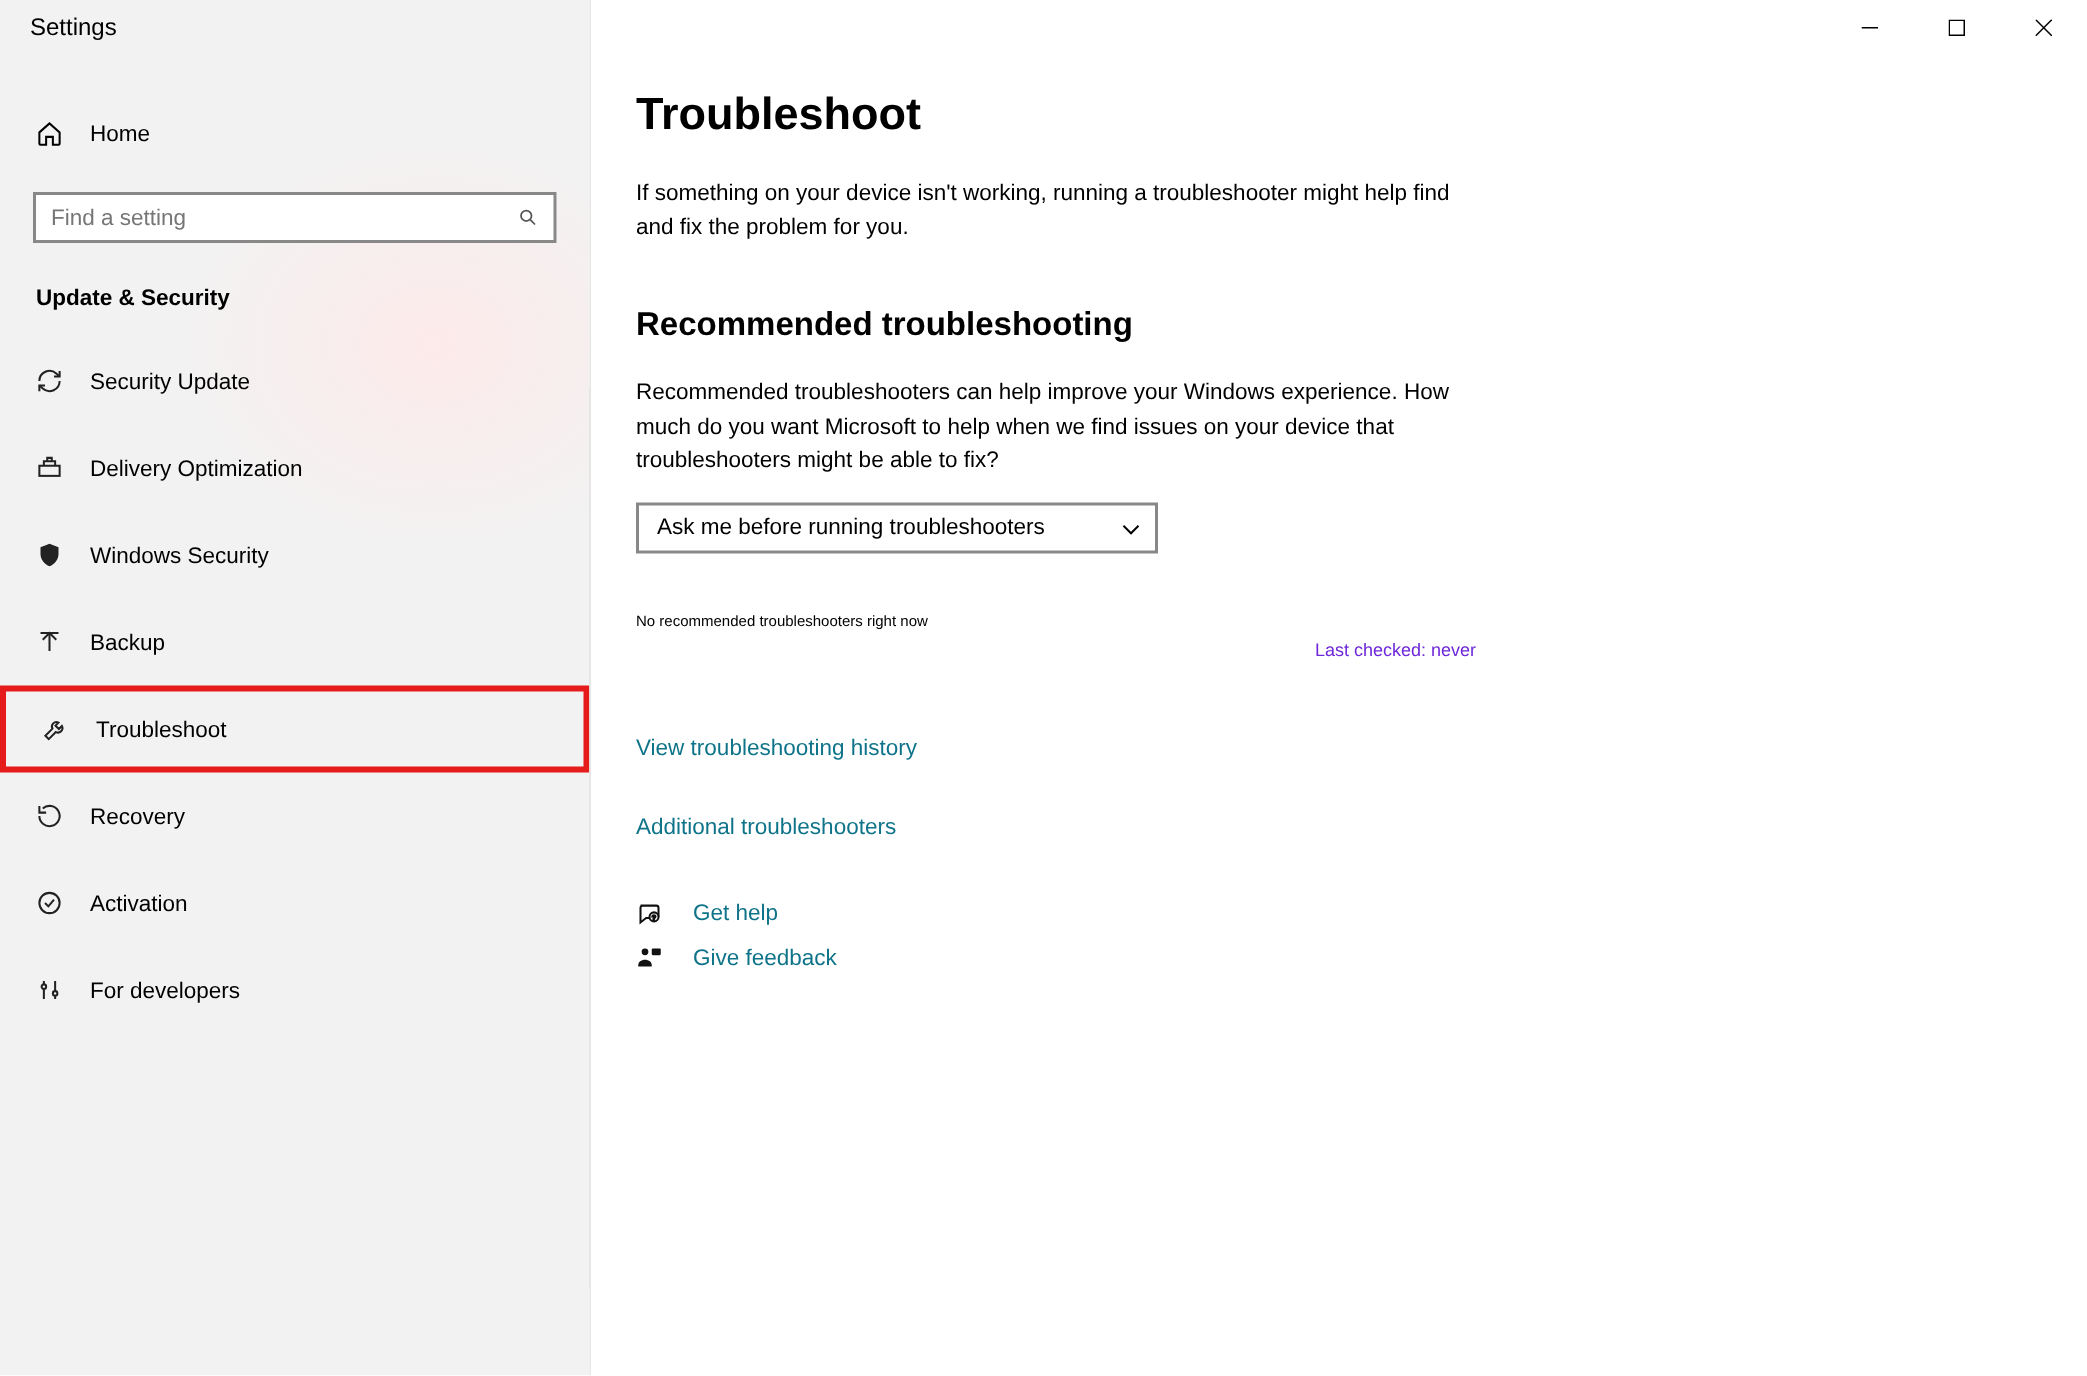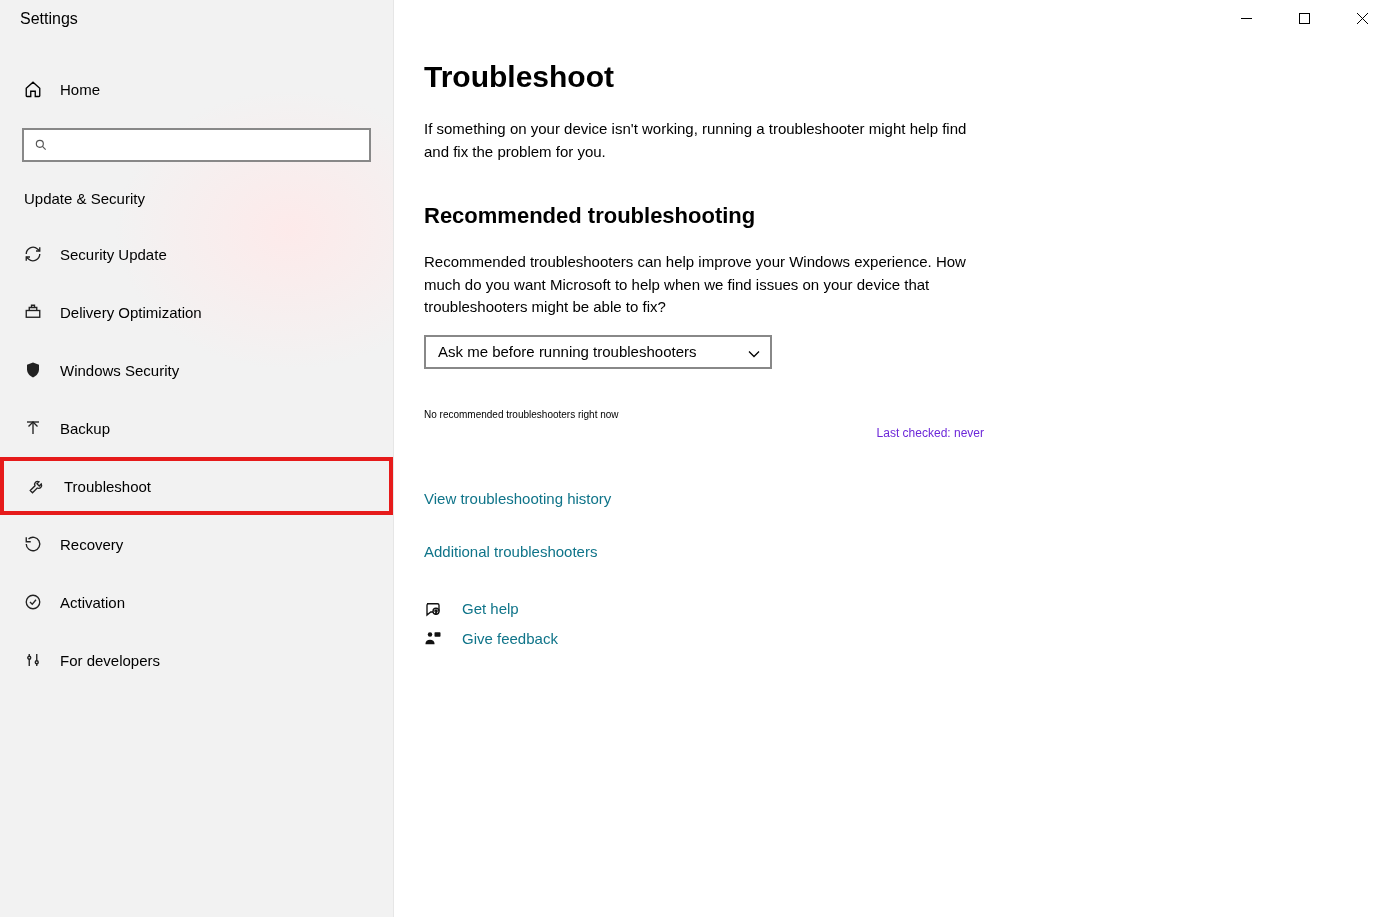--- a/index.html
+++ b/index.html
@@ -49,21 +49,21 @@
     flex: 1;
     border: none;
     outline: none;
     font-size: 15px;
     height: 100%;
     background: transparent;
   }
   .search-box input::placeholder { color: #767676; }
   .search-box .icon { width: 14px; height: 14px; color: #555; }
   .section-title {
-    font-weight: 400;
+    font-weight: 700;
     font-size: 15px;
     padding: 28px 24px 18px 24px;
   }
   .nav-list { display: flex; flex-direction: column; }
   .nav-item {
     display: flex;
     align-items: center;
     gap: 18px;
     padding: 0 24px;
     height: 58px;
@@ -169,20 +169,21 @@
   <div class="home-row">
     <span class="icon">
       <svg viewBox="0 0 24 24" fill="none" stroke="currentColor" stroke-width="1.8">
           <path d="M3 11l9-8 9 8v10a1 1 0 0 1-1 1h-5v-7h-6v7H4a1 1 0 0 1-1-1z"></path>
         </svg>
     </span>
     <span class="label">Home</span>
   </div>
 
   <div class="search-box">
+    <input type="text" placeholder="Find a setting" style="">
     <span class="icon">
       <svg viewBox="0 0 24 24" fill="none" stroke="currentColor" stroke-width="2">
           <circle cx="10" cy="10" r="6"></circle>
           <line x1="20" y1="20" x2="14.5" y2="14.5"></line>
         </svg>
     </span>
   </div>
 
   <div class="section-title">Update &amp; Security</div>
 

